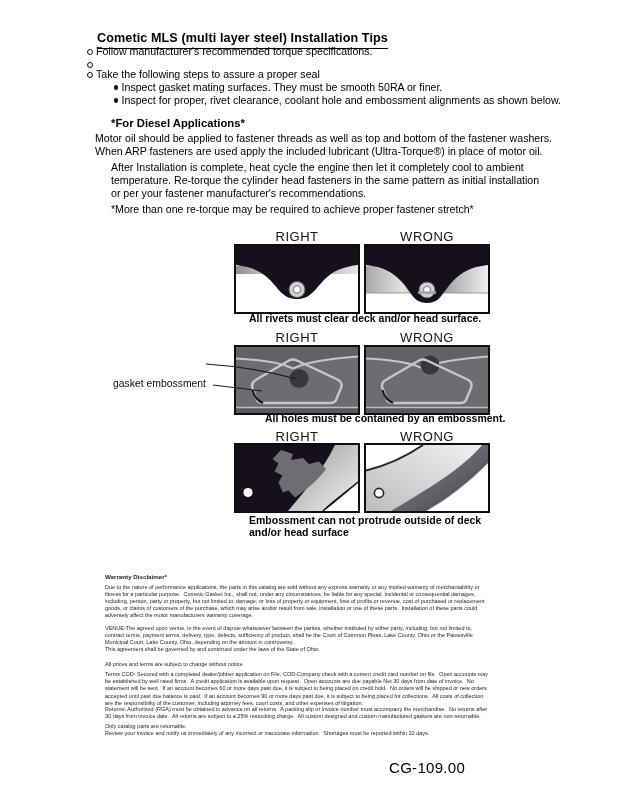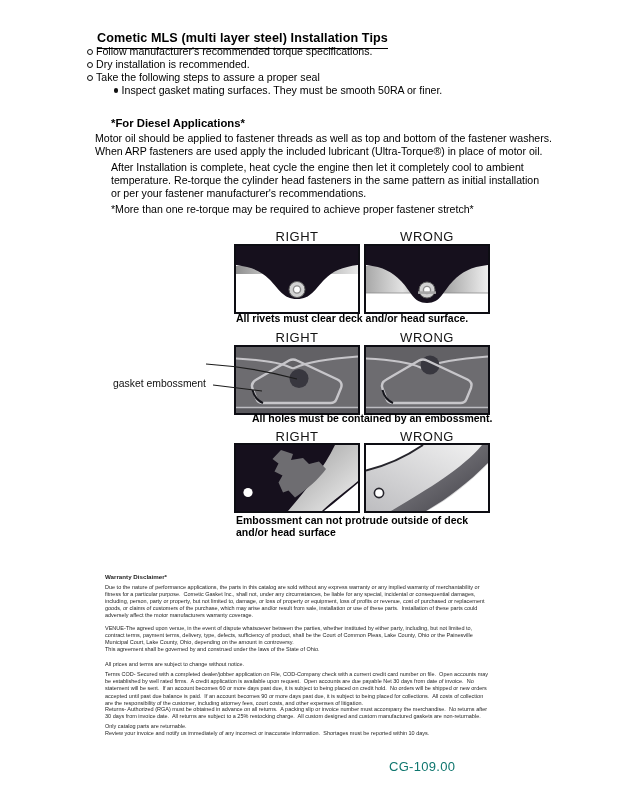--- a/index.html
+++ b/index.html
@@ -14,51 +14,54 @@
   }
   .bullets{font-size:10.6px;line-height:13.1px;}
   .b-row{display:flex;align-items:flex-start;}
   .b-row.sub{padding-left:26.5px;}
   .marker-circle{flex:0 0 auto;width:4px;height:4px;border:1px solid #111;border-radius:50%;margin:4px 3px 0 0;}
   .marker-dot{flex:0 0 auto;width:4.6px;height:4.6px;background:#111;border-radius:50%;margin:4px 3.5px 0 0;}
   .h2{font-size:11.3px;font-weight:bold;}
   .para{font-size:10.6px;line-height:12.9px;white-space:pre;}
   .dg-label{width:126px;text-align:center;font-size:13px;letter-spacing:.5px;color:#131313;}
   .panel{border:2px solid #0d0d13;background:#fff;display:block;}
-  .caption{font-size:10.5px;font-weight:bold;white-space:pre-line;}
+  .caption{font-size:10.5px;font-weight:bold;white-space:pre-line;margin-left:13px;}
   .ann-label{font-size:10.4px;line-height:10.8px;text-align:right;white-space:pre-line;color:#111;}
   .fp-h{font-size:6.2px;font-weight:bold;color:#1c1c1c;}
   .fp{font-size:5.5px;line-height:7.18px;white-space:pre;color:#1f1f1f;}
-  .code{font-size:13px;letter-spacing:.3px;color:#0f766e;}
+  .code{font-size:15px;letter-spacing:.3px;color:#000000;}
 </style>
 </head>
 <body>
 
 <div class="page">
 
   <div class="abs" style="left:97px;top:28px;">
     <span class="title">Cometic MLS (multi layer steel) Installation Tips</span>
   </div>
 
   <div class="abs bullets" style="left:87px;top:45px;">
     <div class="b-row">
         <span class="marker-circle"></span>
         <span>Follow manufacturer's recommended torque specifications.</span>
       </div>
     <div class="b-row">
         <span class="marker-circle"></span>
-        <span>Dry installation is recommended.</span>
       </div>
     <div class="b-row">
         <span class="marker-circle"></span>
         <span>Take the following steps to assure a proper seal</span>
       </div>
     <div class="b-row sub">
         <span class="marker-dot"></span>
         <span>Inspect gasket mating surfaces.  They must be smooth 50RA or finer.</span>
+      </div>
+    <div class="b-row sub">
+        <span class="marker-dot"></span>
+        <span>Inspect for proper, rivet clearance, coolant hole and embossment alignments as shown below.</span>
       </div>
   </div>
 
   <div class="abs h2" style="left:111px;top:117px;">*For Diesel Applications*</div>
   <div class="abs para" style="left:95px;top:132px;">Motor oil should be applied to fastener threads as well as top and bottom of the fastener washers.
 When ARP fasteners are used apply the included lubricant (Ultra-Torque®) in place of motor oil.</div>
   <div class="abs para" style="left:111px;top:161px;">After Installation is complete, heat cycle the engine then let it completely cool to ambient
 temperature. Re-torque the cylinder head fasteners in the same pattern as initial installation
 or per your fastener manufacturer's recommendations.</div>
   <div class="abs para" style="left:111px;top:203px;">*More than one re-torque may be required to achieve proper fastener stretch*</div>

